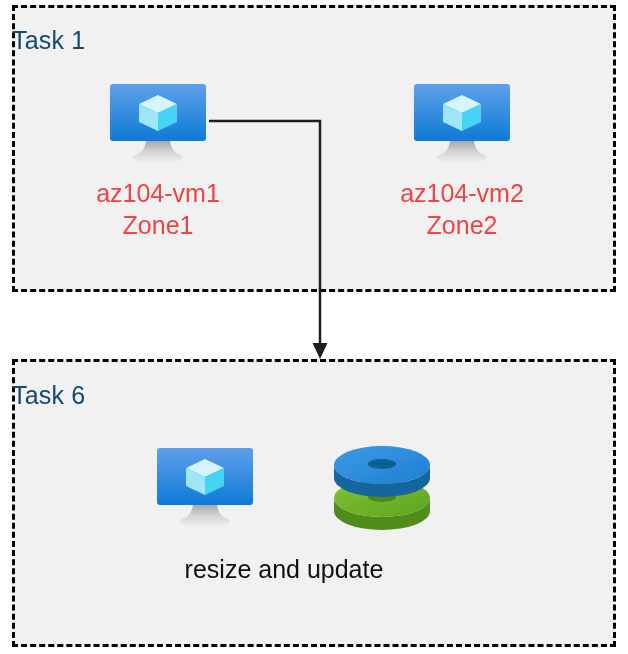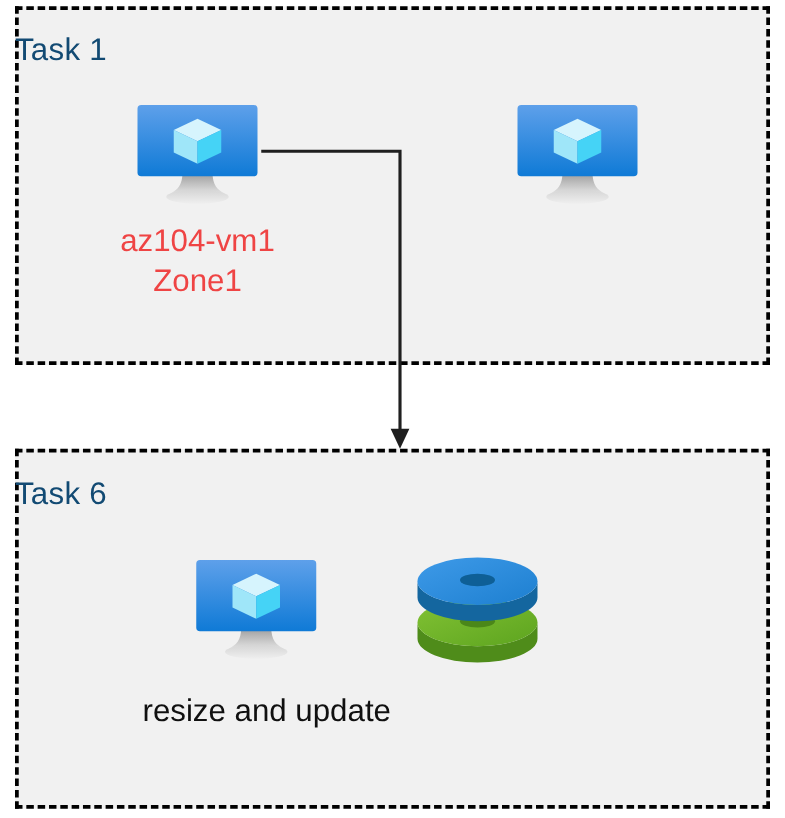--- a/index.html
+++ b/index.html
@@ -88,21 +88,21 @@
     white-space: pre-line;
   }
   #vm1-label { left: 58px; top: 177px; width: 200px; }
   #vm2-label { left: 362px; top: 177px; width: 200px; }
 
   #task2-caption {
     position: absolute;
     left: 114px;
     top: 553px;
     width: 340px;
-    text-align: left;
+    text-align: center;
     color: #101010;
     font-size: 25px;
     line-height: 32px;
     white-space: nowrap;
   }
 
   
   #connector {
     position: absolute;
     left: 0;
@@ -169,20 +169,22 @@
       <path d="M38 56 h24 c0 10 4 14 10 17 H28 c6 -3 10 -7 10 -17 z" fill="url(#standGrad2)"></path>
       <ellipse cx="50" cy="75.5" rx="25" ry="5.5" fill="url(#baseGrad2)"></ellipse>
       <rect x="2" y="2" width="96" height="57" rx="3" ry="3" fill="url(#scrGrad2)"></rect>
       <g>
         <path d="M50 13 L69 22 L50 31 L31 22 Z" fill="#d6f4fd"></path>
         <path d="M31 22 L50 31 L50 49 L31 40 Z" fill="#9fe6f9"></path>
         <path d="M69 22 L50 31 L50 49 L69 40 Z" fill="#45d3f6"></path>
       </g>
     </svg>
   </div>
+  <div id="vm2-label" class="vm-label">az104-vm2
+Zone2</div>
 
   <div id="task2-box" class="task-box"></div>
   <div id="task2-title" class="task-title">Task 6</div>
 
   <div id="vm3-icon" class="vm-icon">
     <svg viewBox="0 0 100 86" xmlns="http://www.w3.org/2000/svg">
       <defs>
         <linearGradient id="scrGrad3" x1="0" y1="0" x2="0" y2="1">
           <stop offset="0" stop-color="#5ea0ea"></stop>
           <stop offset="1" stop-color="#0f7ad6"></stop>

